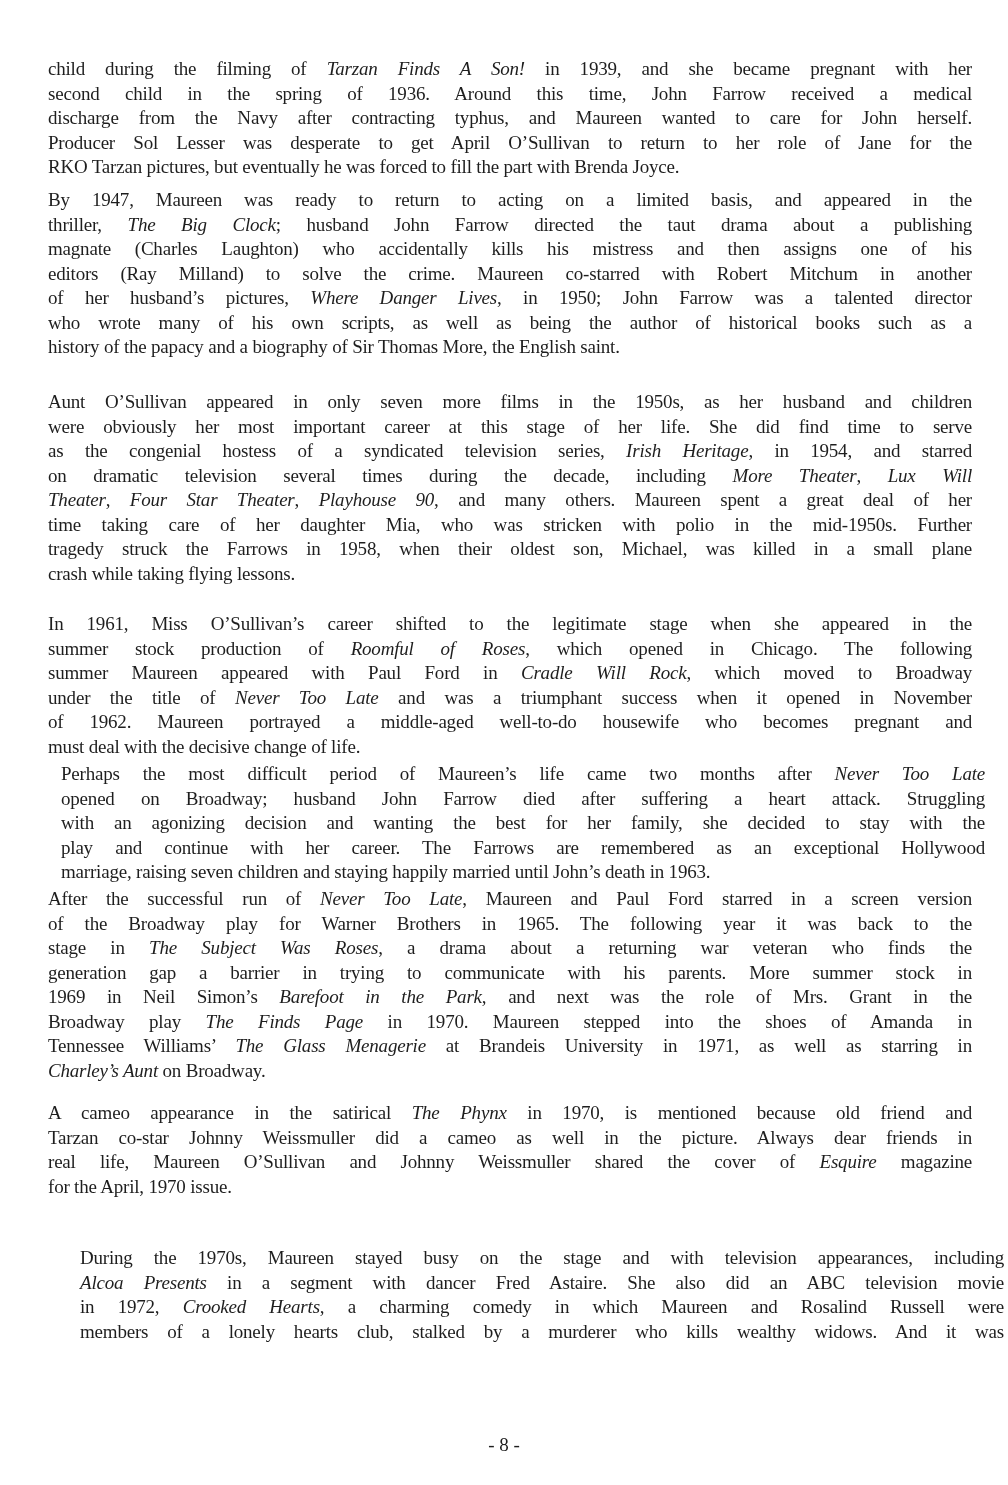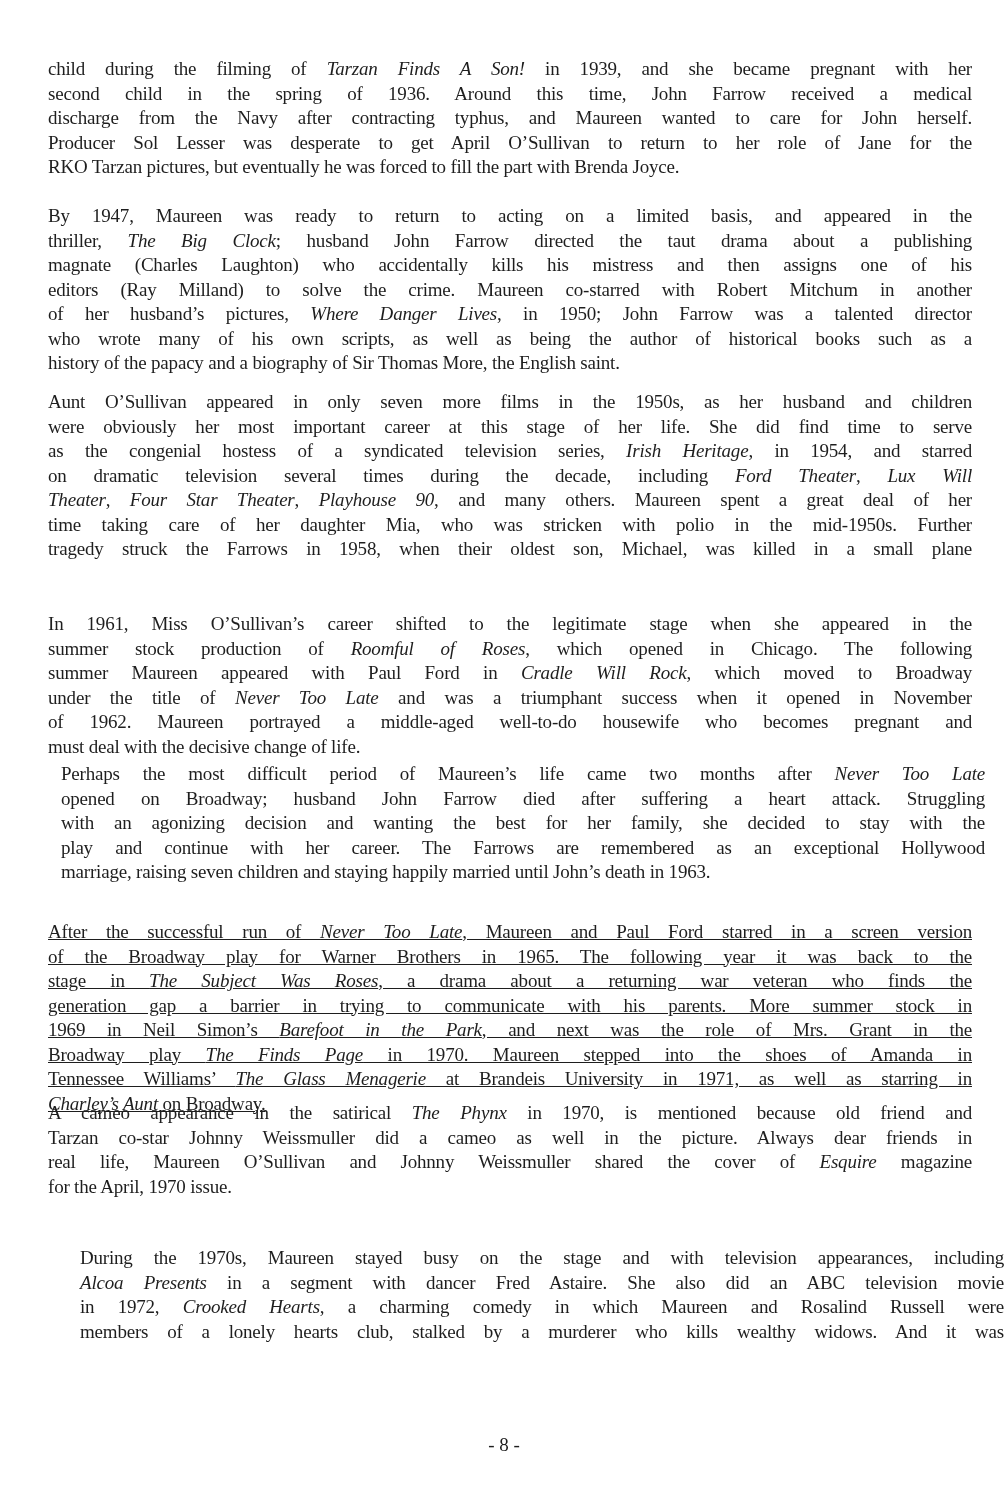--- a/index.html
+++ b/index.html
@@ -56,54 +56,55 @@
 
 <div class="page">
   <div id="body-text">
       <div class="para" style="top: 32px; margin-top: 25px;">
         <span class="line">child during the filming of <i>Tarzan Finds A Son!</i> in 1939, and she became pregnant with her</span>
         <span class="line">second child in the spring of 1936.  Around this time, John Farrow received a medical</span>
         <span class="line">discharge from the Navy after contracting typhus, and Maureen wanted to care for John herself.</span>
         <span class="line">Producer Sol Lesser was desperate to get April O’Sullivan to return to her role of Jane for the</span>
         <span class="line last">RKO Tarzan pictures, but eventually he was forced to fill the part with Brenda Joyce.</span>
       </div>
-      <div class="para" style="top: 204px;">
+      <div class="para" style="top: 188px;">
         <span class="line">By 1947, Maureen was ready to return to acting on a limited basis, and appeared in the</span>
         <span class="line">thriller, <i>The Big Clock</i>; husband John Farrow directed the taut drama about a publishing</span>
         <span class="line">magnate (Charles Laughton) who accidentally kills his mistress and then assigns one of his</span>
         <span class="line">editors (Ray Milland) to solve the crime.  Maureen co-starred with Robert Mitchum in another</span>
         <span class="line">of her husband’s pictures, <i>Where Danger Lives</i>, in 1950; John Farrow was a talented director</span>
         <span class="line">who wrote many of his own scripts, as well as being the author of historical books such as a</span>
         <span class="line last">history of the papacy and a biography of Sir Thomas More, the English saint.</span>
       </div>
       <div class="para" style="top: 390px;">
         <span class="line">Aunt O’Sullivan appeared in only seven more films in the 1950s, as her husband and children</span>
         <span class="line">were obviously her most important career at this stage of her life.  She did find time to serve</span>
         <span class="line">as the congenial hostess of a syndicated television series, <i>Irish Heritage</i>, in 1954, and starred</span>
-        <span class="line">on dramatic television several times during the decade, including <i>Ford Theater</i>, <i>Lux Will</i></span>
+        <span class="line">on dramatic television several times during the decade, including <i>More Theater</i>, <i>Lux Will</i></span>
         <span class="line"><i>Theater</i>, <i>Four Star Theater</i>, <i>Playhouse 90</i>, and many others.  Maureen spent a great deal of her</span>
         <span class="line">time taking care of her daughter Mia, who was stricken with polio in the mid-1950s.  Further</span>
         <span class="line">tragedy struck the Farrows in 1958, when their oldest son, Michael, was killed in a small plane</span>
+        <span class="line last">crash while taking flying lessons.</span>
       </div>
       <div class="para" style="top: 612px;">
         <span class="line">In 1961, Miss O’Sullivan’s career shifted to the legitimate stage when she appeared in the</span>
         <span class="line">summer stock production of <i>Roomful of Roses</i>, which opened in Chicago.  The following</span>
         <span class="line">summer Maureen appeared with Paul Ford in <i>Cradle Will Rock</i>, which moved to Broadway</span>
         <span class="line">under the title of <i>Never Too Late</i> and was a triumphant success when it opened in November</span>
         <span class="line">of 1962.  Maureen portrayed a middle-aged well-to-do housewife who becomes pregnant and</span>
         <span class="line last">must deal with the decisive change of life.</span>
       </div>
       <div class="para" style="top: 762px; margin-left: 13px;">
         <span class="line">Perhaps the most difficult period of Maureen’s life came two months after <i>Never Too Late</i></span>
         <span class="line">opened on Broadway; husband John Farrow died after suffering a heart attack.  Struggling</span>
         <span class="line">with an agonizing decision and wanting the best for her family, she decided to stay with the</span>
         <span class="line">play and continue with her career.  The Farrows are remembered as an exceptional Hollywood</span>
         <span class="line last">marriage, raising seven children and staying happily married until John’s death in 1963.</span>
       </div>
-      <div class="para" style="top: 920px; text-decoration: underline;">
+      <div class="para" style="top: 887px;">
         <span class="line">After the successful run of <i>Never Too Late</i>, Maureen and Paul Ford starred in a screen version</span>
         <span class="line">of the Broadway play for Warner Brothers in 1965.  The following year it was back to the</span>
         <span class="line">stage in <i>The Subject Was Roses</i>, a drama about a returning war veteran who finds the</span>
         <span class="line">generation gap a barrier in trying to communicate with his parents.  More summer stock in</span>
         <span class="line">1969 in Neil Simon’s <i>Barefoot in the Park</i>, and next was the role of Mrs. Grant in the</span>
         <span class="line">Broadway play <i>The Finds Page</i> in 1970.   Maureen stepped into the shoes of Amanda in</span>
         <span class="line">Tennessee Williams’ <i>The Glass Menagerie</i> at Brandeis University in 1971, as well as starring in</span>
         <span class="line last"><i>Charley’s Aunt</i> on Broadway.</span>
       </div>
       <div class="para" style="top: 1101px;">

